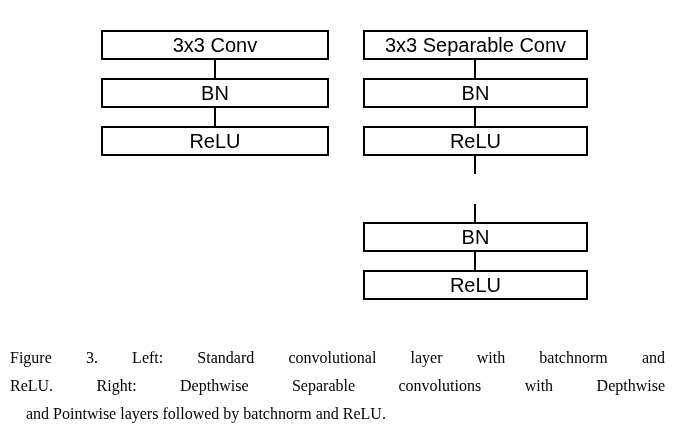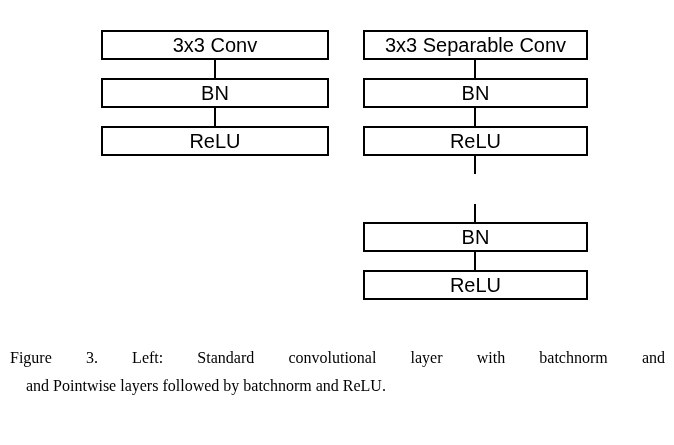--- a/index.html
+++ b/index.html
@@ -75,16 +75,17 @@
   <div class="connector conn-right" style="top:108px"></div>
   <div class="box col-right" style="top:126px">ReLU</div>
   <div class="connector conn-right" style="top:156px"></div>
   <div class="connector conn-right" style="top:204px"></div>
   <div class="box col-right" style="top:222px">BN</div>
   <div class="connector conn-right" style="top:252px"></div>
   <div class="box col-right" style="top:270px">ReLU</div>
 
   <div class="caption">
     <div class="cap-line">Figure 3. Left: Standard convolutional layer with batchnorm and</div>
+    <div class="cap-line">ReLU. Right: Depthwise Separable convolutions with Depthwise</div>
     <div class="cap-line last">and Pointwise layers followed by batchnorm and ReLU.</div>
   </div>
 
 </div>
 
 </body></html>

